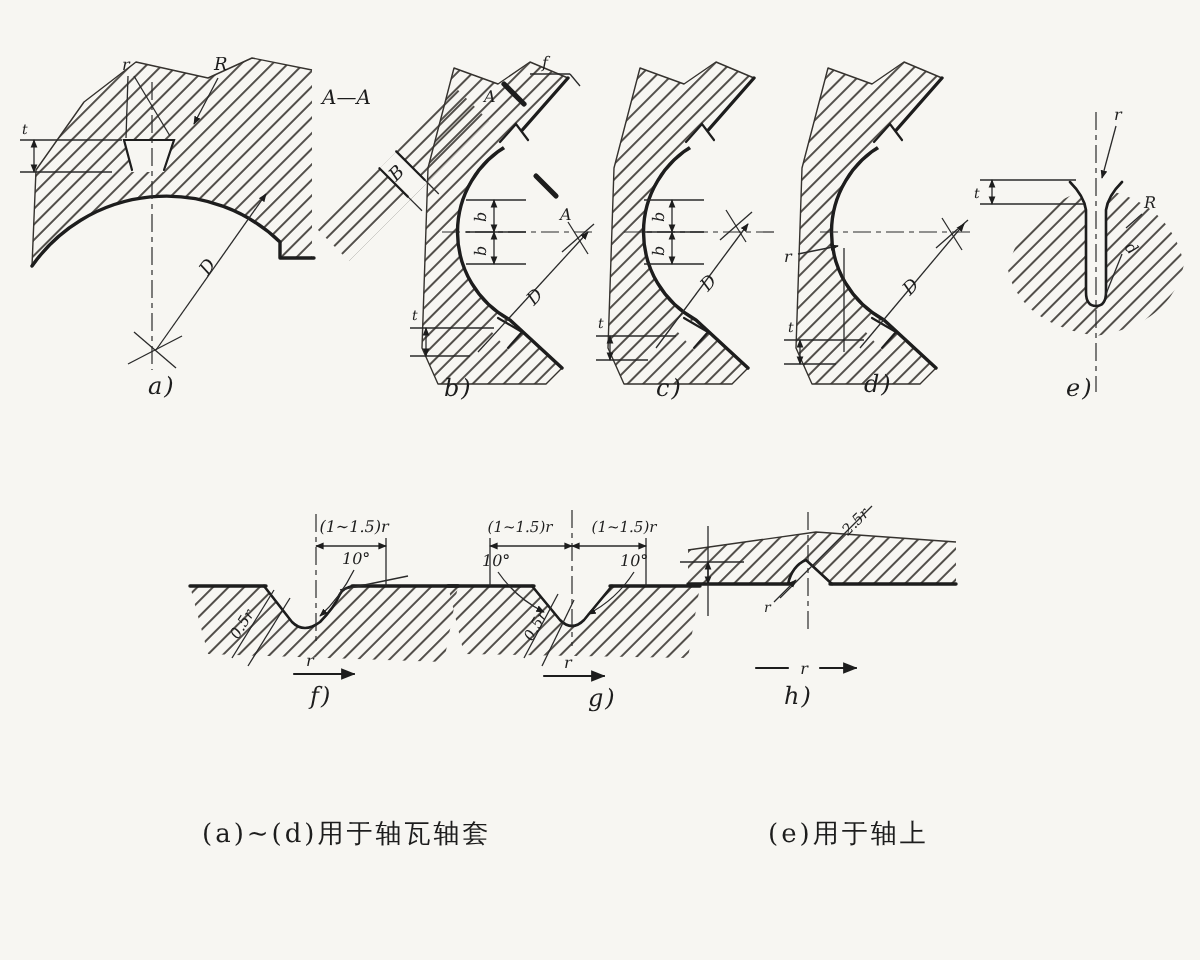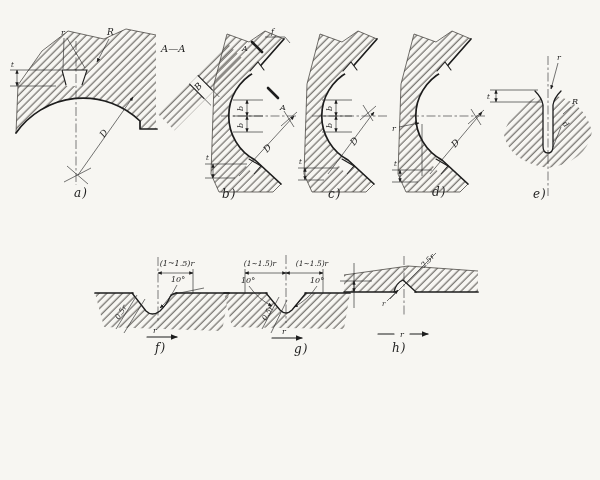--- a/index.html
+++ b/index.html
@@ -247,14 +247,16 @@
 
   <div class="figlabel" style="left:74px;top:186px">a)</div>
   <div class="figlabel" style="left:222px;top:187px">b)</div>
   <div class="figlabel" style="left:328px;top:187px">c)</div>
   <div class="figlabel" style="left:432px;top:185px">d)</div>
   <div class="figlabel" style="left:533px;top:187px">e)</div>
   <div class="figlabel" style="left:155px;top:341px">f)</div>
   <div class="figlabel" style="left:294px;top:342px">g)</div>
   <div class="figlabel" style="left:392px;top:341px">h)</div>
 
+  <div class="caption" style="left:101px;top:408px">(a)~(d)用于轴瓦轴套</div>
+  <div class="caption" style="left:384px;top:408px">(e)用于轴上</div>
 
 </div>
 
 </body></html>

